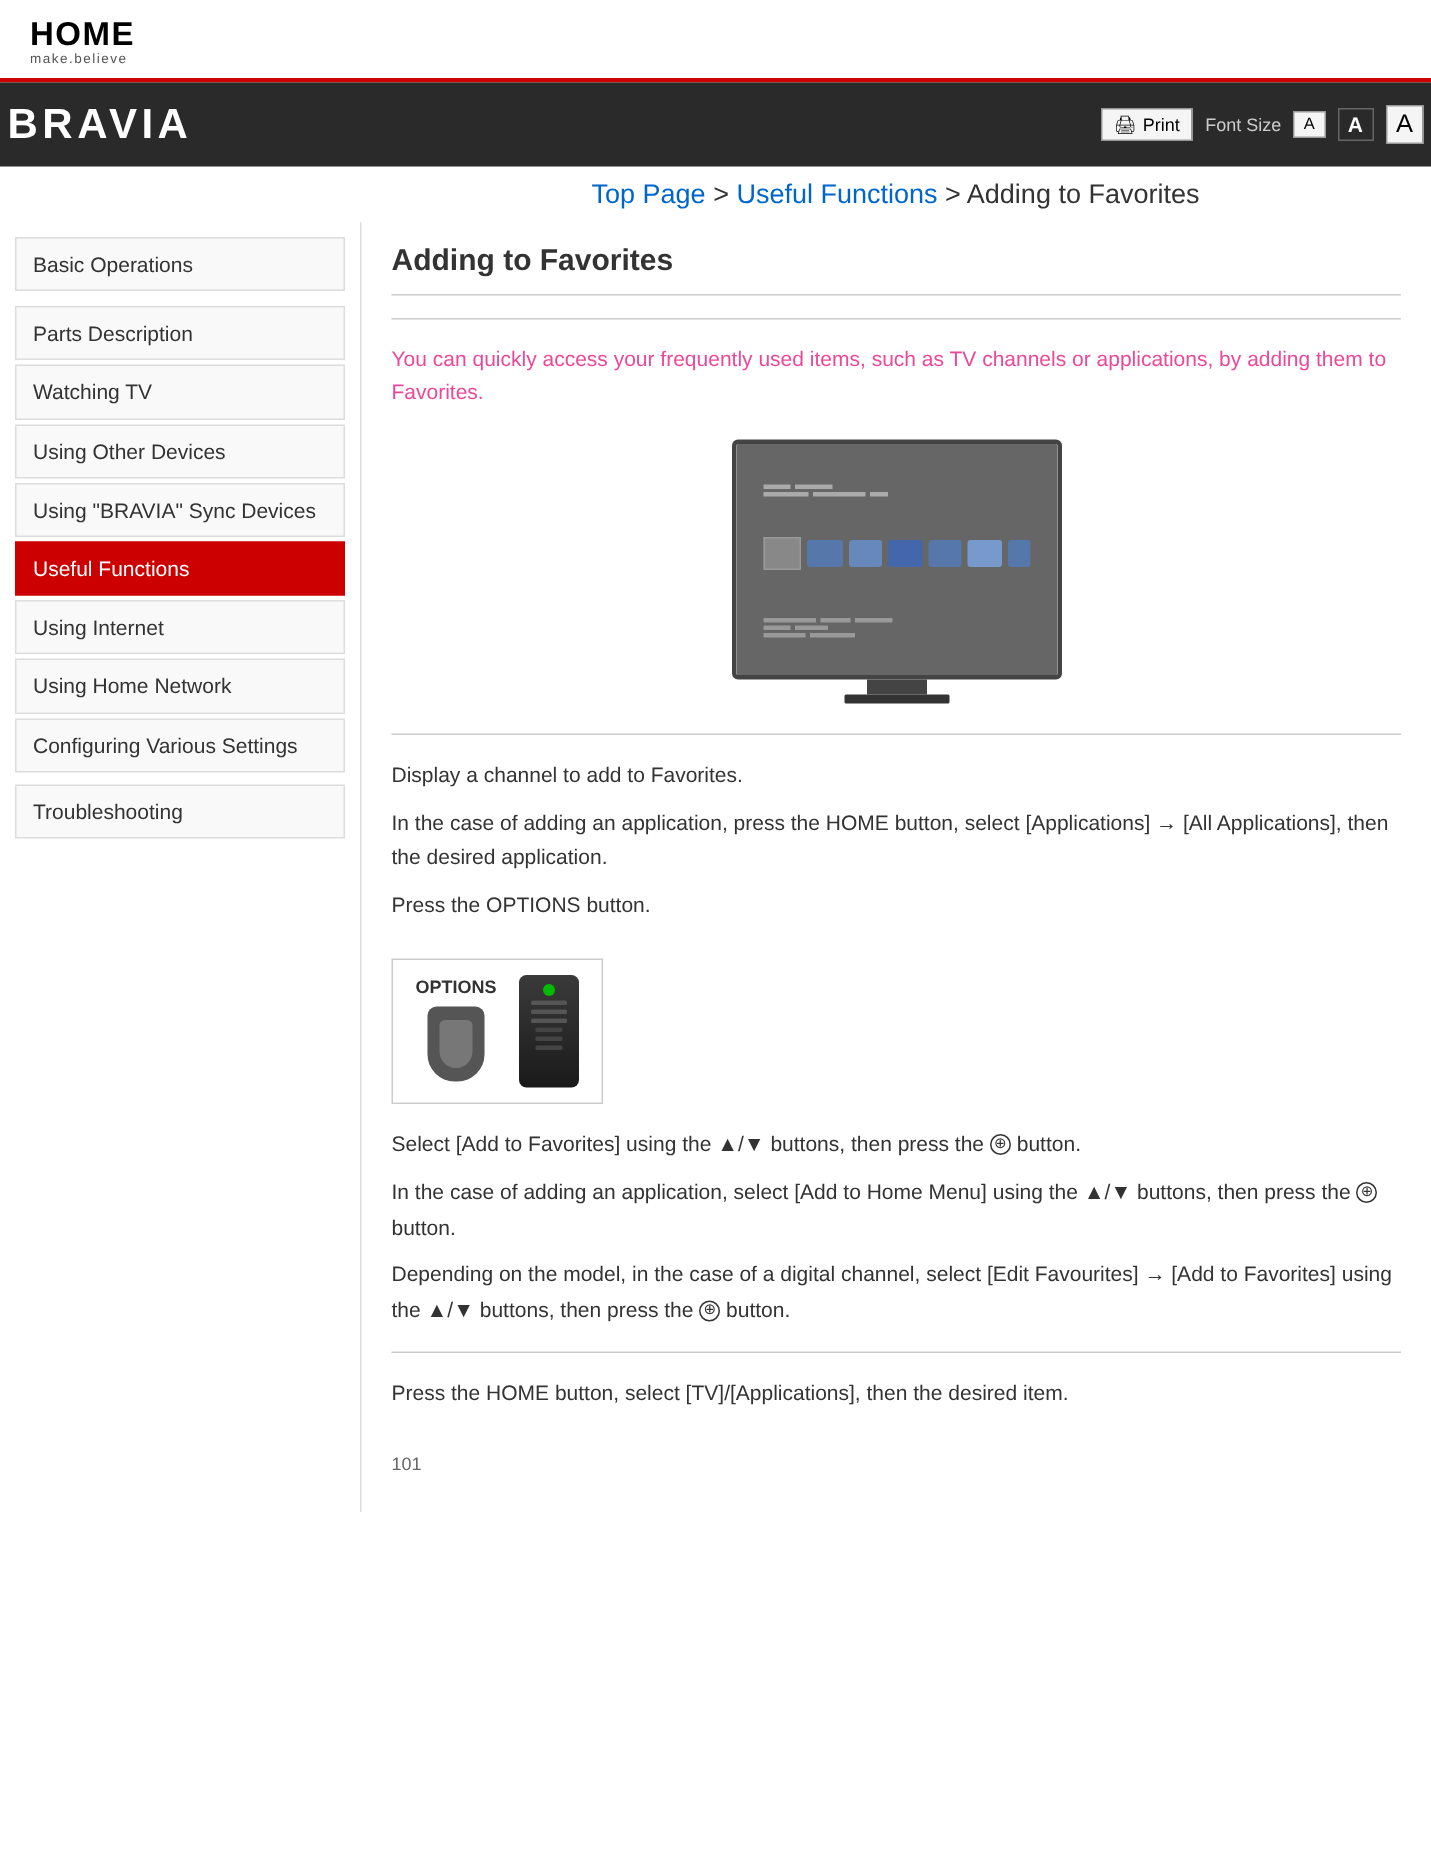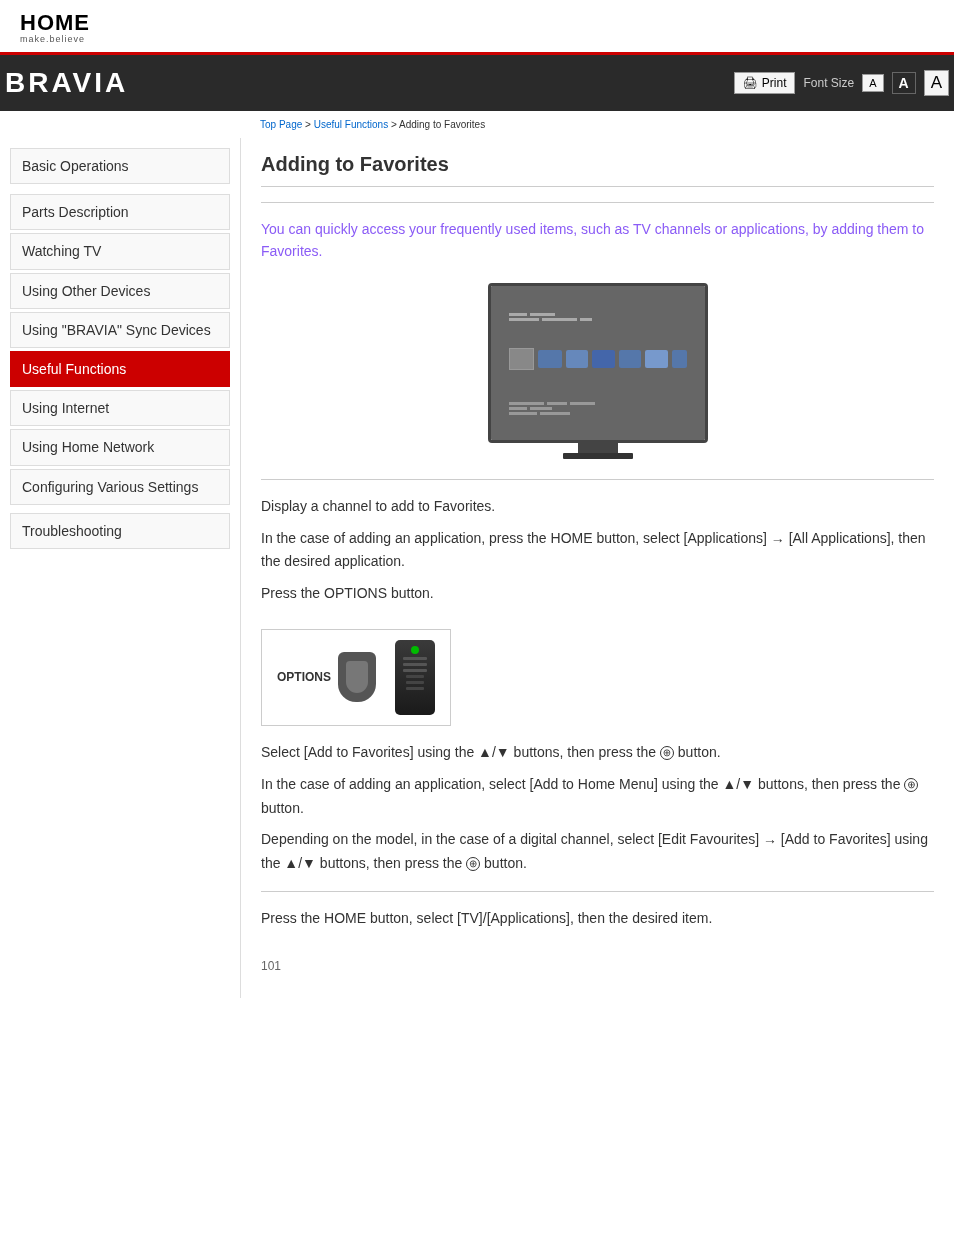--- a/index.html
+++ b/index.html
@@ -14,40 +14,40 @@
     .header-bar { background: #2a2a2a; padding: 12px 5px; display: flex; align-items: center; justify-content: space-between; }
     .bravia-title { color: #fff; font-size: 28px; font-weight: bold; letter-spacing: 3px; font-family: Arial, sans-serif; }
     .header-controls { display: flex; align-items: center; gap: 8px; }
     .print-btn { border: 1px solid #999; background: #f5f5f5; padding: 3px 8px; font-size: 12px; cursor: pointer; display: flex; align-items: center; gap: 4px; }
     .font-size-label { color: #ccc; font-size: 12px; }
     .font-btn { border: 1px solid #999; background: #f5f5f5; padding: 2px 6px; cursor: pointer; font-size: 11px; }
     .font-btn.active { background: #2a2a2a; color: #fff; border-color: #666; font-size: 14px; font-weight: bold; }
     .font-btn.large { font-size: 16px; }
 
     
-    .breadcrumb { padding: 8px 20px 8px 260px; font-size: 10px; color: #333; }
+    .breadcrumb { padding: 8px 20px 8px 260px; font-size: 18px; color: #333; text-align: center; }
     .breadcrumb a { color: #0066cc; text-decoration: none; }
 
     
     .main-layout { display: flex; padding: 0; }
 
     
     .sidebar { width: 240px; flex-shrink: 0; padding: 10px 10px; }
     .sidebar-item { padding: 8px 11px; margin-bottom: 3px; font-size: 14px; cursor: pointer; border: 1px solid #ddd; background: #f9f9f9; color: #333; line-height: 1.3; }
     .sidebar-item.active { background: #cc0000; color: #fff; border-color: #cc0000; }
     .sidebar-divider { margin: 8px 0; }
 
     
     .content { flex: 1; padding: 0 20px 20px 20px; border-left: 1px solid #ddd; }
 
     .content-title { font-size: 20px; font-weight: bold; color: #333; padding: 15px 0 10px 0; border-bottom: 1px solid #ccc; margin-bottom: 15px; }
 
     .section-divider { border: none; border-top: 1px solid #ccc; margin: 15px 0; }
 
-    .intro-text { font-size: 14px; line-height: 1.6; margin-bottom: 15px; color: #8b5cf6; }
+    .intro-text { font-size: 14px; line-height: 1.6; margin-bottom: 15px; color: #ec4899; }
 
     
     .tv-illustration { text-align: center; margin: 20px 0; }
     .tv-screen-container { display: inline-block; position: relative; }
     .tv-body { width: 220px; height: 160px; background: #555; border: 3px solid #444; border-radius: 4px; position: relative; overflow: hidden; }
     .tv-screen { width: 100%; height: 100%; background: #666; display: flex; flex-direction: column; justify-content: space-around; padding: 10px; }
     .tv-stand { width: 40px; height: 10px; background: #444; margin: 0 auto; }
     .tv-base { width: 70px; height: 6px; background: #333; margin: 0 auto; border-radius: 1px; }
 
     
@@ -168,21 +168,21 @@
     </div>
 
     <hr class="section-divider">
 
     <p class="step-text">Display a channel to add to Favorites.</p>
     <p class="step-text">In the case of adding an application, press the HOME button, select [Applications] → [All Applications], then the desired application.</p>
     <p class="step-text">Press the OPTIONS button.</p>
 
     <div>
       <div class="options-illustration">
-        <div style="display:flex; flex-direction:row; align-items:center; gap:4px;">
+        <div style="display:flex; flex-direction:column; align-items:center; gap:4px;">
           <span class="options-label">OPTIONS</span>
 
           <div style="position:relative; width:45px; height:55px;">
             <div style="width:38px; height:50px; background:#555; border-radius:6px 6px 18px 18px; position:absolute; left:3px; top:2px; display:flex; align-items:center; justify-content:center;">
               <div style="width:22px; height:32px; background:#777; border-radius:4px 4px 12px 12px;"></div>
             </div>
           </div>
         </div>
 
         <div style="width:40px; height:75px; background:linear-gradient(to bottom, #3a3a3a, #1a1a1a); border-radius:5px; display:flex; flex-direction:column; align-items:center; padding:6px 4px; gap:3px;">

